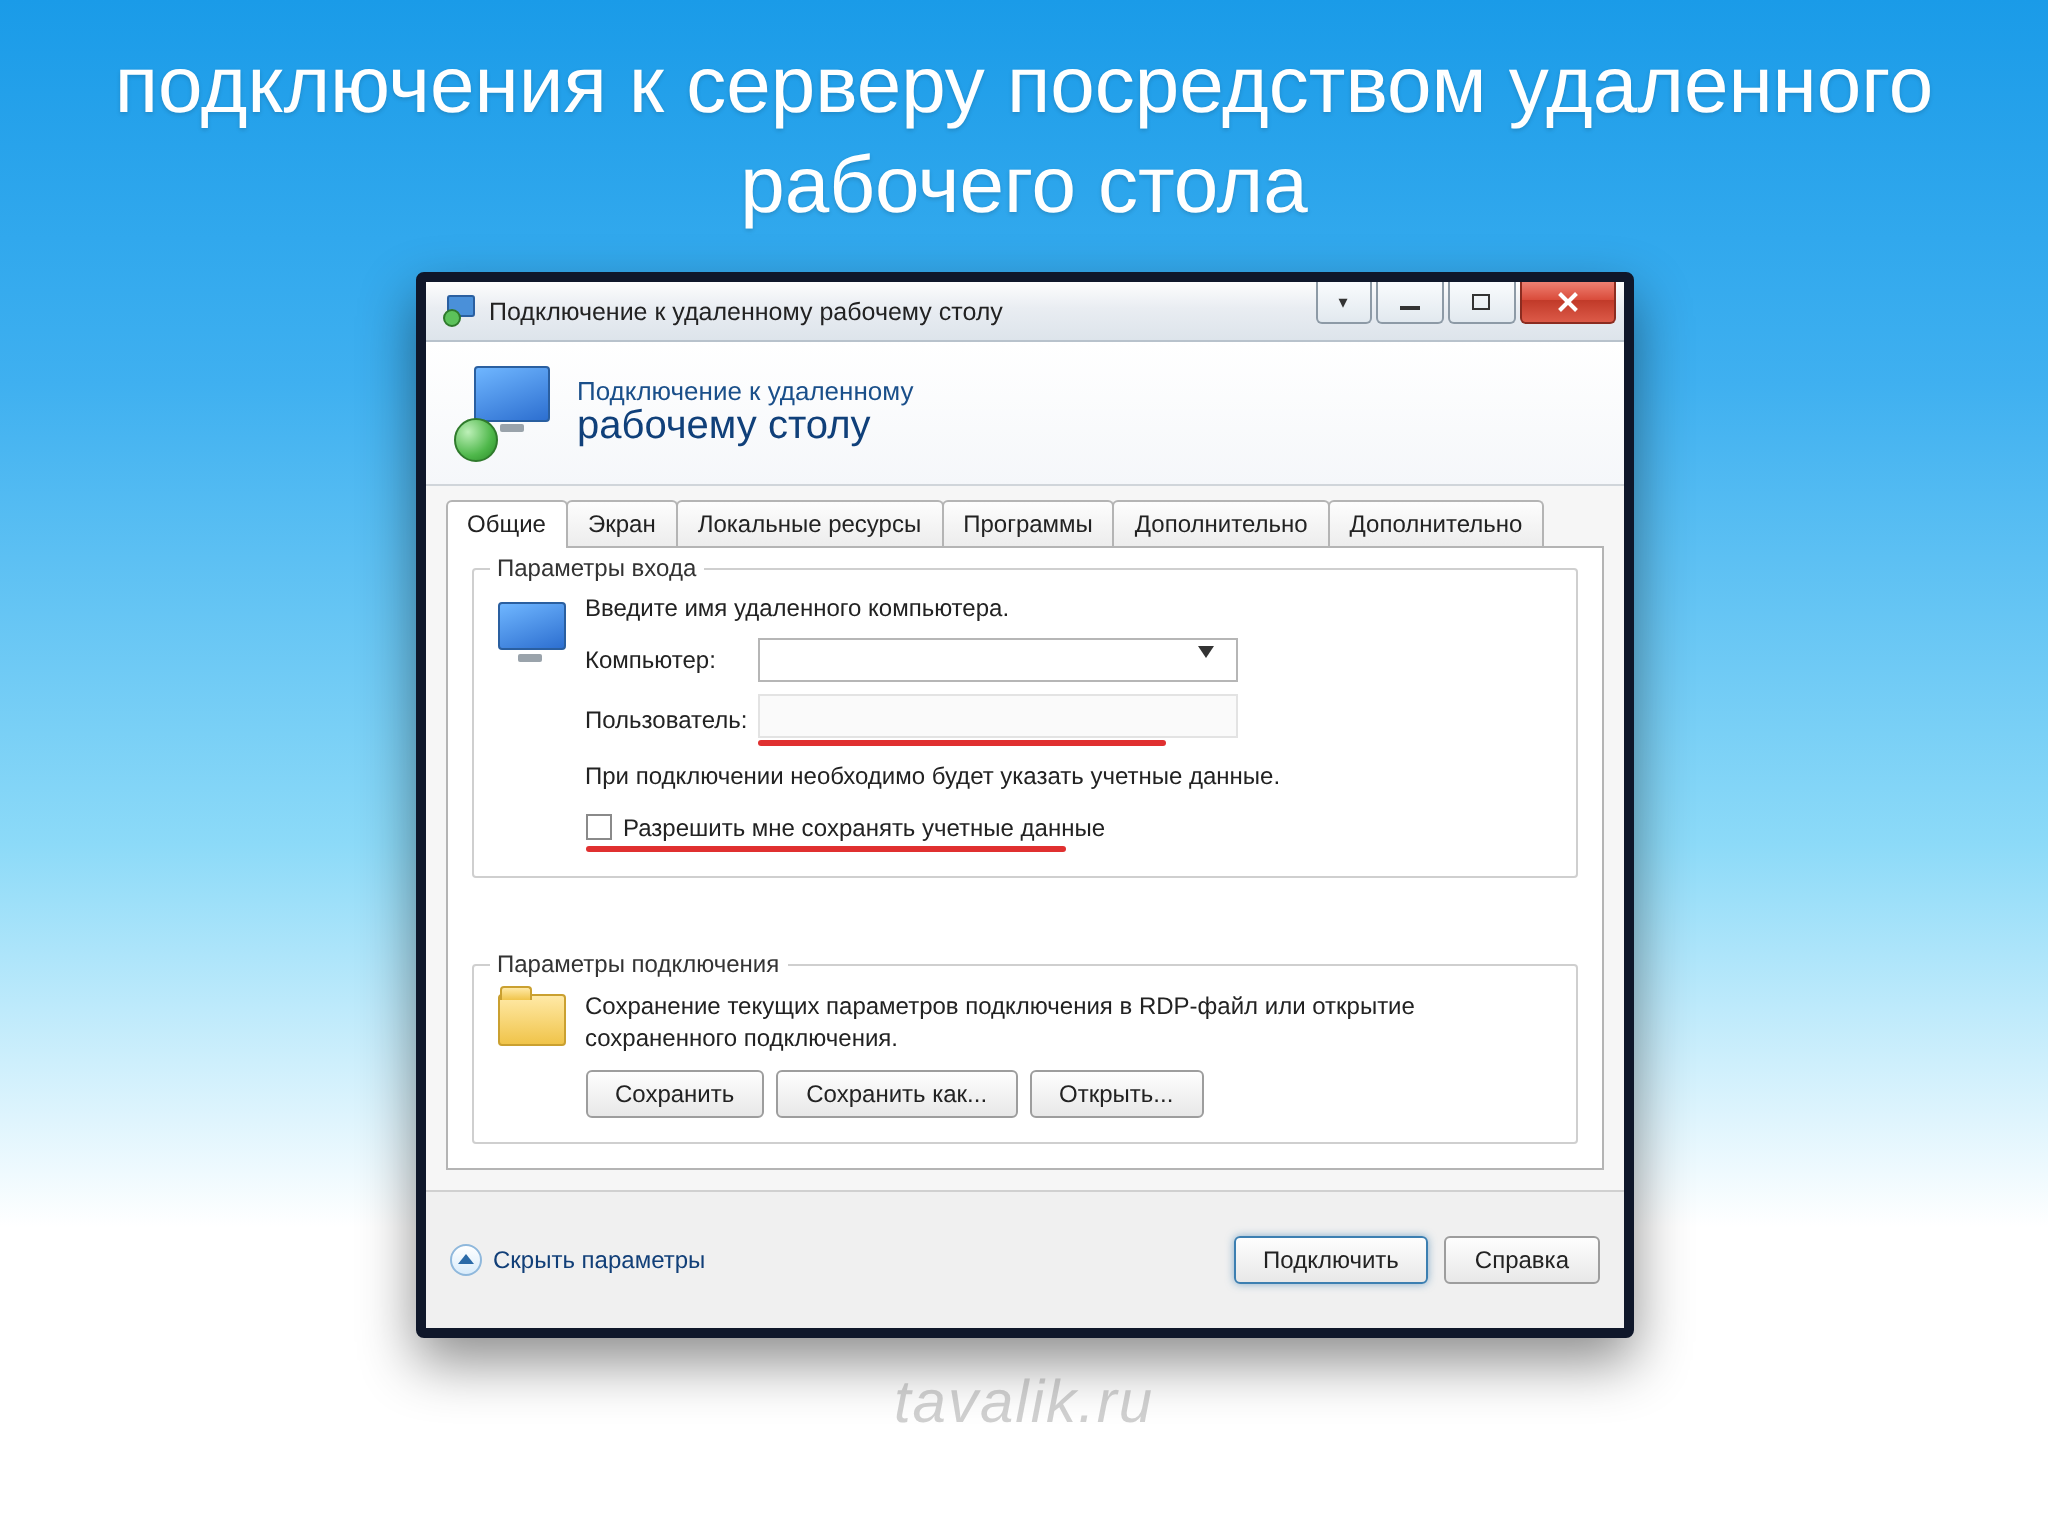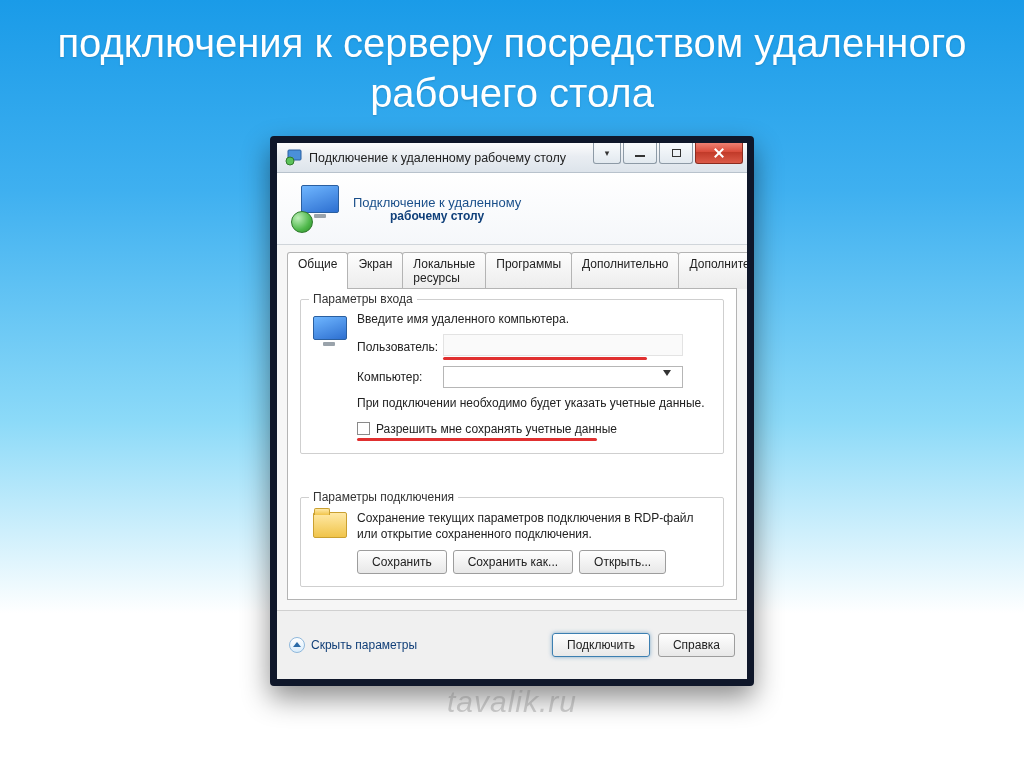--- a/index.html
+++ b/index.html
@@ -15,24 +15,24 @@
   .slide-title {
     text-align: center;
     color: #ffffff;
     font-size: 40px;
     font-weight: 400;
     padding: 18px 40px 10px 40px;
     line-height: 1.25;
     text-shadow: 0 1px 2px rgba(0,0,0,0.15);
   }
   .dialog-wrap {
-    width: 484px;
+    width: 609px;
     margin: 8px auto 0 auto;
     background: #6d28d9;
-    border: 7px solid #0f172a;
+    border: 5px solid #0f172a;
     box-shadow: 0 12px 28px rgba(0,0,0,0.45), 0 0 0 1px rgba(255,255,255,0.35) inset;
     border-radius: 4px;
     overflow: hidden;
   }
   
   .titlebar {
     height: 30px;
     background: linear-gradient(180deg, #fdfdfd 0%, #e9edf2 45%, #dde4eb 100%);
     border-bottom: 1px solid #b8c2cc;
     display: flex;
@@ -97,21 +97,21 @@
     content:""; position:absolute; bottom:-6px; left:12px; width:12px; height:4px;
     background:#9aa3ab; border-radius:1px;
   }
   .banner-icon .globe {
     position:absolute; left:0; bottom:0;
     width:22px; height:22px; border-radius:50%;
     background: radial-gradient(circle at 30% 30%, #bdf0b8, #4fb84b 60%, #2a8a27);
     border:1px solid #2f7a2c;
   }
   .banner-text .line1 { font-size: 13px; color:#1a4f8a; }
-  .banner-text .line2 { font-size: 12px; color:#10407a; font-weight:700; margin-top:-1px;text-align:center;}
+  .banner-text .line2 { font-size: 20px; color:#10407a; font-weight:400; margin-top:-1px;}
   
   .body { background:#f6f6f6; padding: 6px 10px 10px 10px; }
   .tabs { display:flex; position:relative; top:1px; }
   .tab {
     font-size: 12px; color:#222;
     padding: 4px 10px 4px 10px;
     background: linear-gradient(180deg,#fdfdfd,#ececec);
     border:1px solid #b4b4b4;
     border-bottom:none;
     border-radius: 3px 3px 0 0;
@@ -285,32 +285,32 @@
       <div class="group">
         <span class="group-title">Параметры входа</span>
         <div class="row">
           <div class="side-icon monitor-small">
               <div class="m"></div>
             </div>
           <div class="content-col">
             <div class="instr">Введите имя удаленного компьютера.</div>
 
             <div class="form-row">
+              <div class="lbl">Компьютер:</div>
+              <div class="fld">
+                <input class="text-input" type="text" value="" style="">
+                <span class="combo-arrow"></span>
+              </div>
+            </div>
+
+            <div class="form-row">
               <div class="lbl">Пользователь:</div>
               <div class="fld">
                 <div class="static-input"></div>
                 <div class="red-underline"></div>
-              </div>
-            </div>
-
-            <div class="form-row">
-              <div class="lbl">Компьютер:</div>
-              <div class="fld">
-                <input class="text-input" type="text" value="" style="">
-                <span class="combo-arrow"></span>
               </div>
             </div>
 
             <div class="note">При подключении необходимо будет указать учетные данные.</div>
 
             <div class="chk-row">
               <span class="chk"></span>
               <span>Разрешить мне сохранять учетные данные</span>
             </div>
             <div class="chk-underline"></div>

